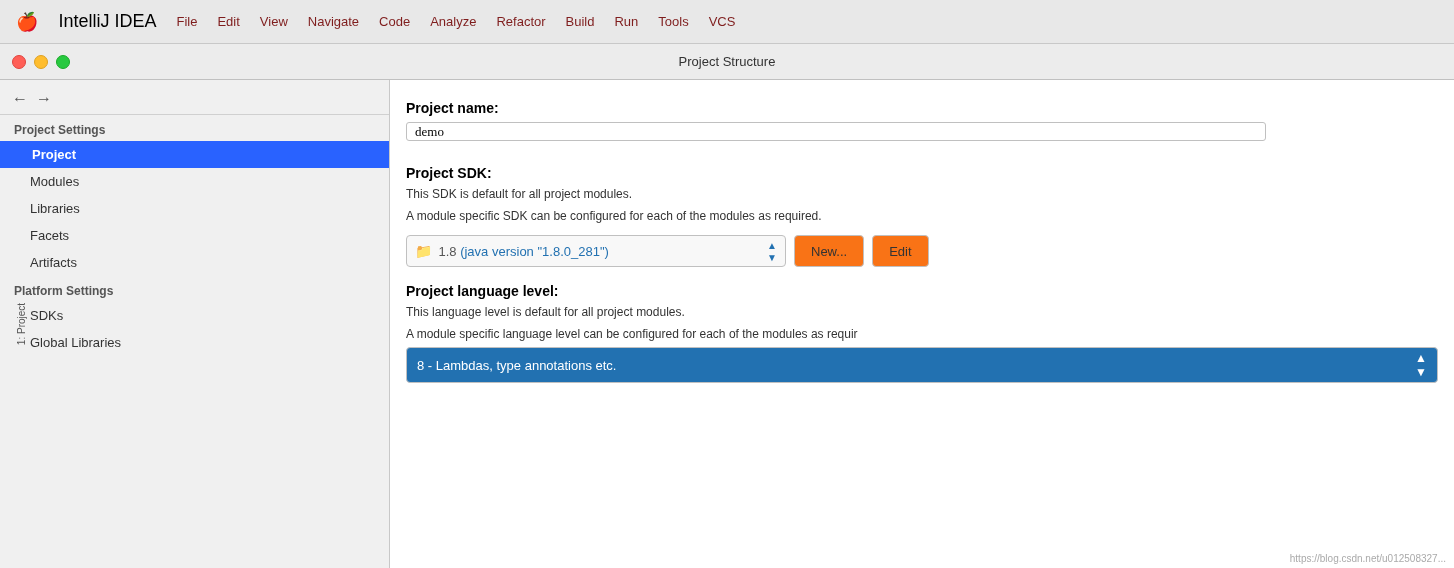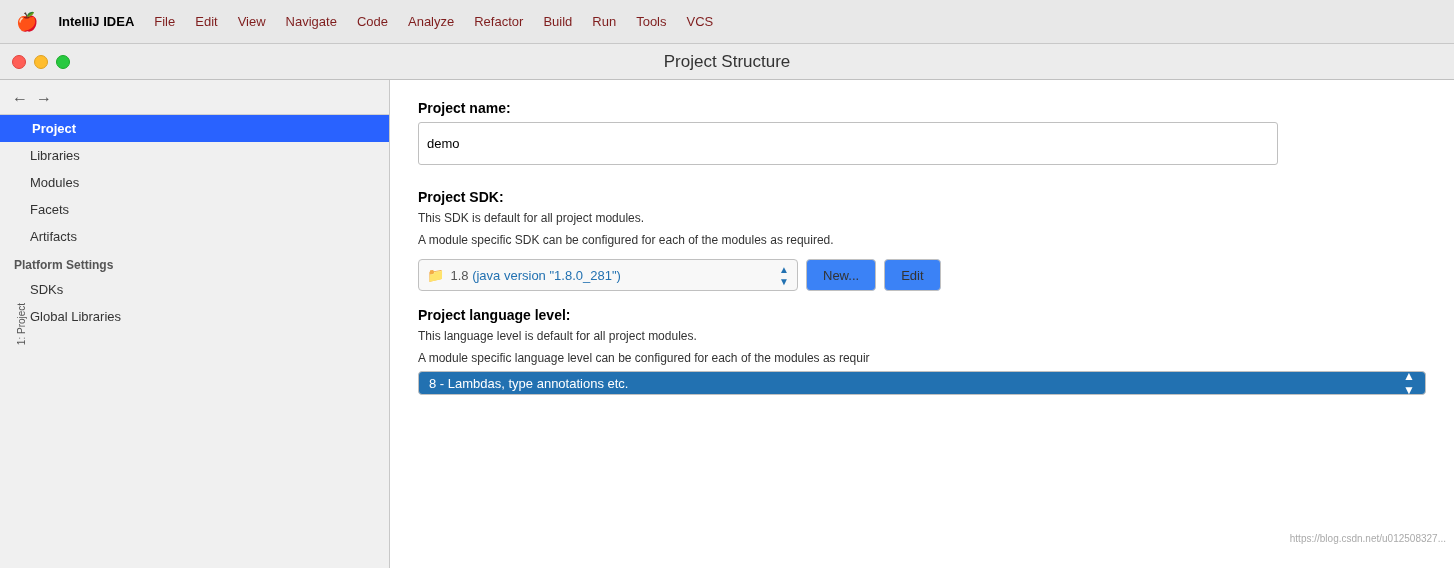--- a/index.html
+++ b/index.html
@@ -19,22 +19,22 @@
       display: flex;
       align-items: center;
       padding: 0 16px;
       gap: 20px;
       border-bottom: 1px solid #c8c8c8;
     }
     .menubar-apple {
       font-size: 18px;
     }
     .menubar-appname {
-      font-weight: 700;
-      font-size: 13px;
+      font-weight: 400;
+      font-size: 18px;
     }
     .menubar-item {
       font-size: 13px;
       color: #7f1d1d;
     }
 
     
     .titlebar {
       height: 36px;
       background: #ececec;
@@ -56,21 +56,21 @@
       border: none;
       cursor: pointer;
     }
     .tb-close { background: #ff5f57; border: 1px solid #e0443e; }
     .tb-min { background: #ffbd2e; border: 1px solid #dea123; }
     .tb-max { background: #28c940; border: 1px solid #1aab29; }
     .titlebar-title {
       position: absolute;
       left: 50%;
       transform: translateX(-50%);
-      font-size: 17px;
+      font-size: 13px;
       color: #333;
     }
 
     
     .main-layout {
       display: flex;
       height: calc(568px - 44px - 36px);
     }
 
     
@@ -120,42 +120,43 @@
       background: #2962ff;
       color: #fff;
       font-weight: 600;
       padding-left: 32px;
     }
 
     
     .content {
       flex: 1;
       background: #fff;
-      padding: 20px 28px;
+      padding: 20px 16px;
       overflow-y: auto;
       position: relative;
     }
 
     .field-label {
       font-size: 14px;
       font-weight: 700;
       margin-bottom: 6px;
       color: #000;
     }
 
     .text-input {
       width: 860px;
       max-width: 100%;
-      height: 43px;
+      height: 19px;
       border: 1px solid #c0c0c0;
       border-radius: 3px;
       padding: 4px 8px;
       font-size: 13px;
       background: #fff;
       margin-bottom: 16px;
+      font-family: Liberation Serif, serif;
     }
 
     .section-title {
       font-size: 14px;
       font-weight: 700;
       margin-bottom: 4px;
       color: #000;
       margin-top: 8px;
     }
 
@@ -204,52 +205,52 @@
       gap: 1px;
       color: #2271b1;
       font-size: 10px;
     }
 
     .btn {
       height: 32px;
       padding: 0 16px;
       border: 1px solid #c0c0c0;
       border-radius: 4px;
-      background: #3b82f6;
+      background: #f97316;
       font-size: 13px;
       cursor: pointer;
       color: #333;
     }
 
     .lang-dropdown {
       display: flex;
       align-items: center;
       border: 1px solid #c0c0c0;
       border-radius: 4px;
       background: #2271b1;
       padding: 4px 10px;
       min-width: 680px;
-      height: 24px;
+      height: 36px;
       cursor: pointer;
       gap: 8px;
       margin-top: 0;
     }
     .lang-dropdown-text {
       flex: 1;
       font-size: 13px;
       color: #fff;
     }
     .lang-spinner {
       color: #fff;
       font-size: 12px;
     }
 
     .watermark {
       position: absolute;
-      bottom: 24px;
+      bottom: 4px;
       right: 8px;
       font-size: 10px;
       color: #aaa;
     }
   </style>
 </head>
 <body>
 
 <div class="menubar">
   <span class="menubar-apple">🍎</span>
@@ -279,24 +280,25 @@
 <div class="main-layout">
 
   <div class="sidebar" style="position:relative;">
     <div style="position:absolute; left:0; top:50%; transform:translateY(-50%) rotate(-90deg); font-size:10px; color:#555; white-space:nowrap; z-index:10; pointer-events:none;">1: Project</div>
 
     <div class="nav-arrows">
       <button class="nav-arrow">←</button>
       <button class="nav-arrow">→</button>
     </div>
 
+    <div class="section-header">Project Settings</div>
 
     <div class="sidebar-item active">Project</div>
+    <div class="sidebar-item">Modules</div>
     <div class="sidebar-item">Libraries</div>
-    <div class="sidebar-item">Modules</div>
     <div class="sidebar-item">Facets</div>
     <div class="sidebar-item">Artifacts</div>
 
     <div class="section-header">Platform Settings</div>
     <div class="sidebar-item">SDKs</div>
     <div class="sidebar-item">Global Libraries</div>
   </div>
 
   <div class="content">
 

